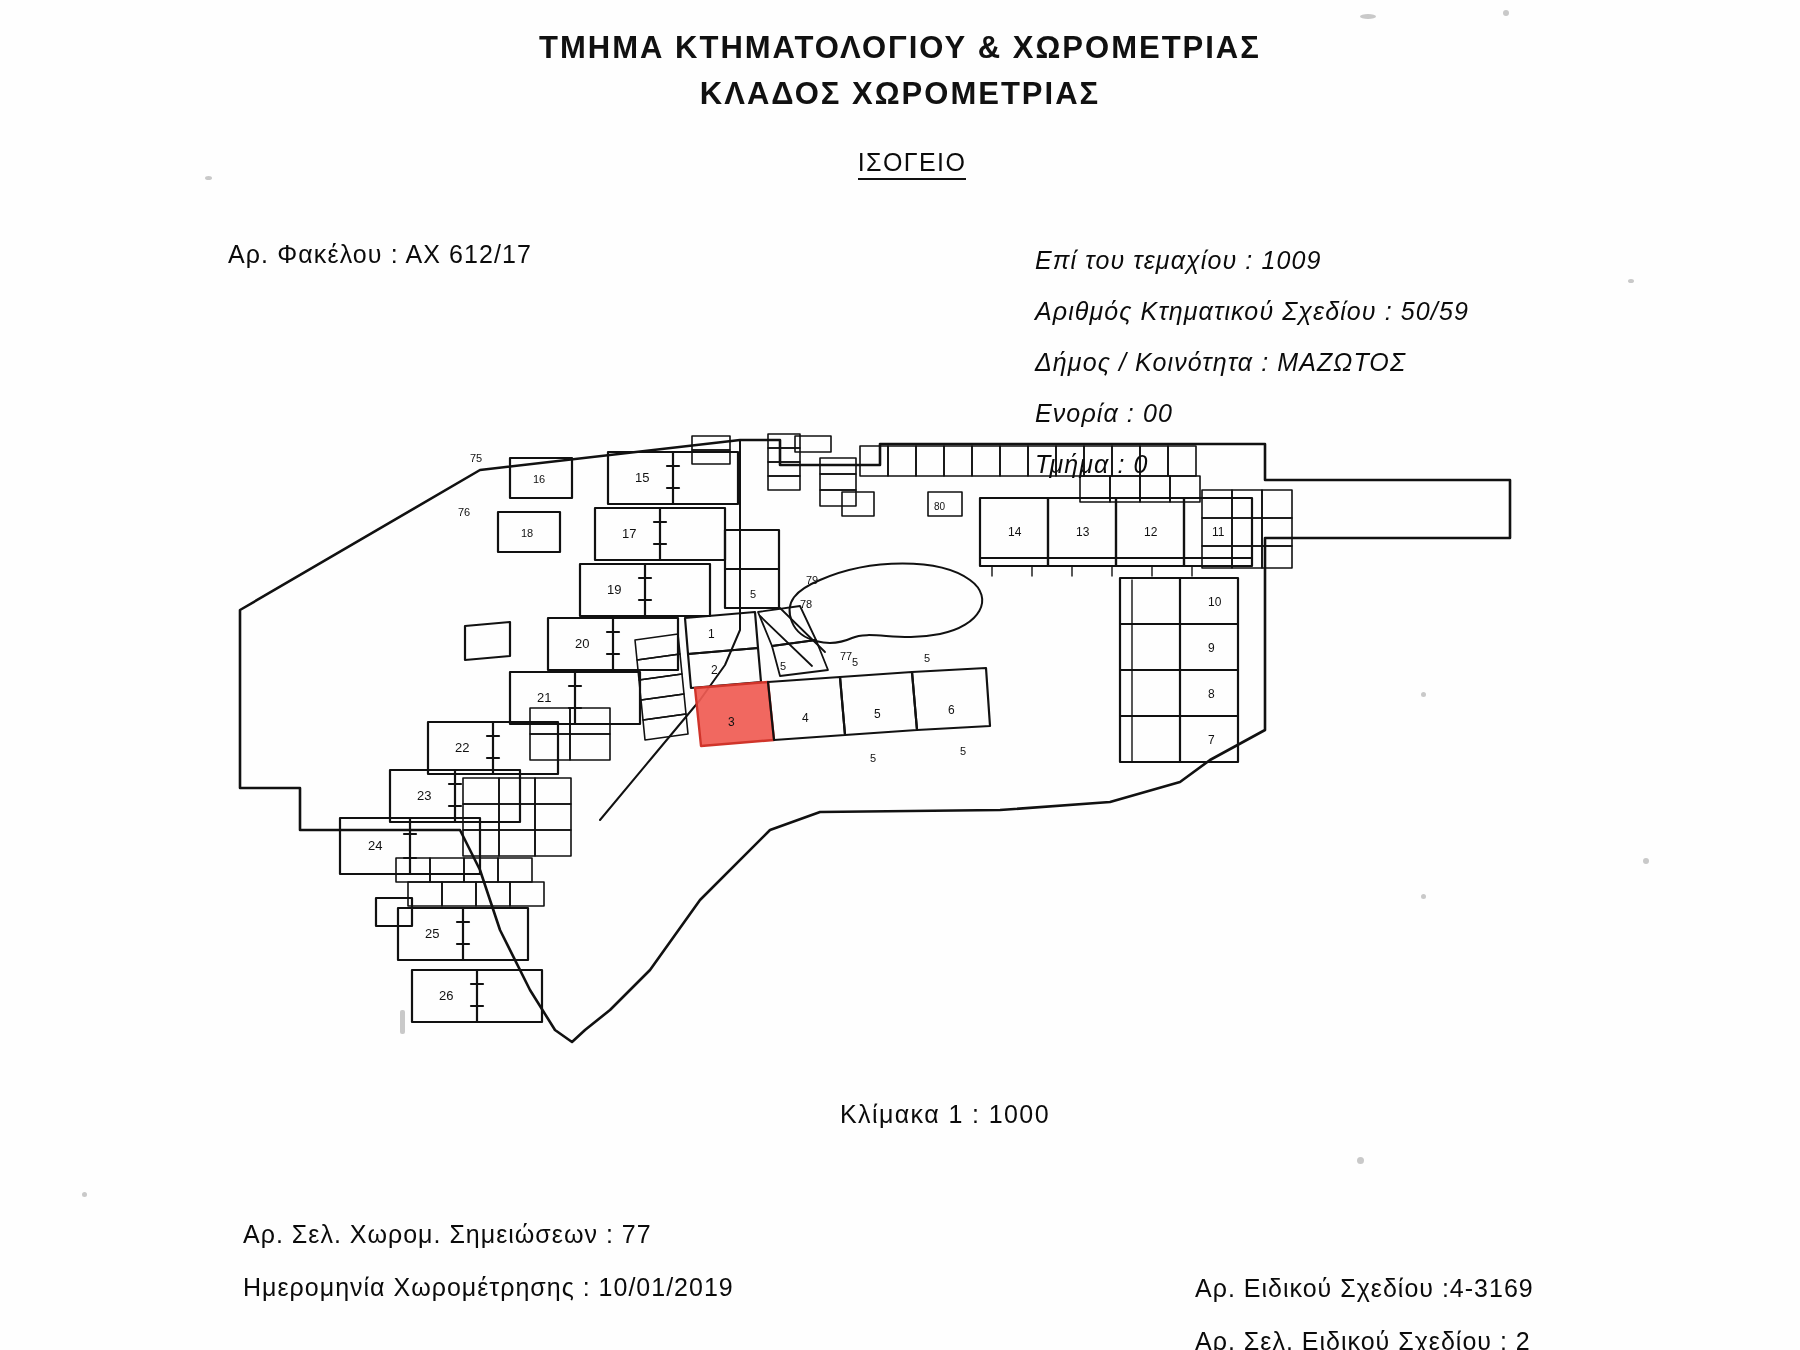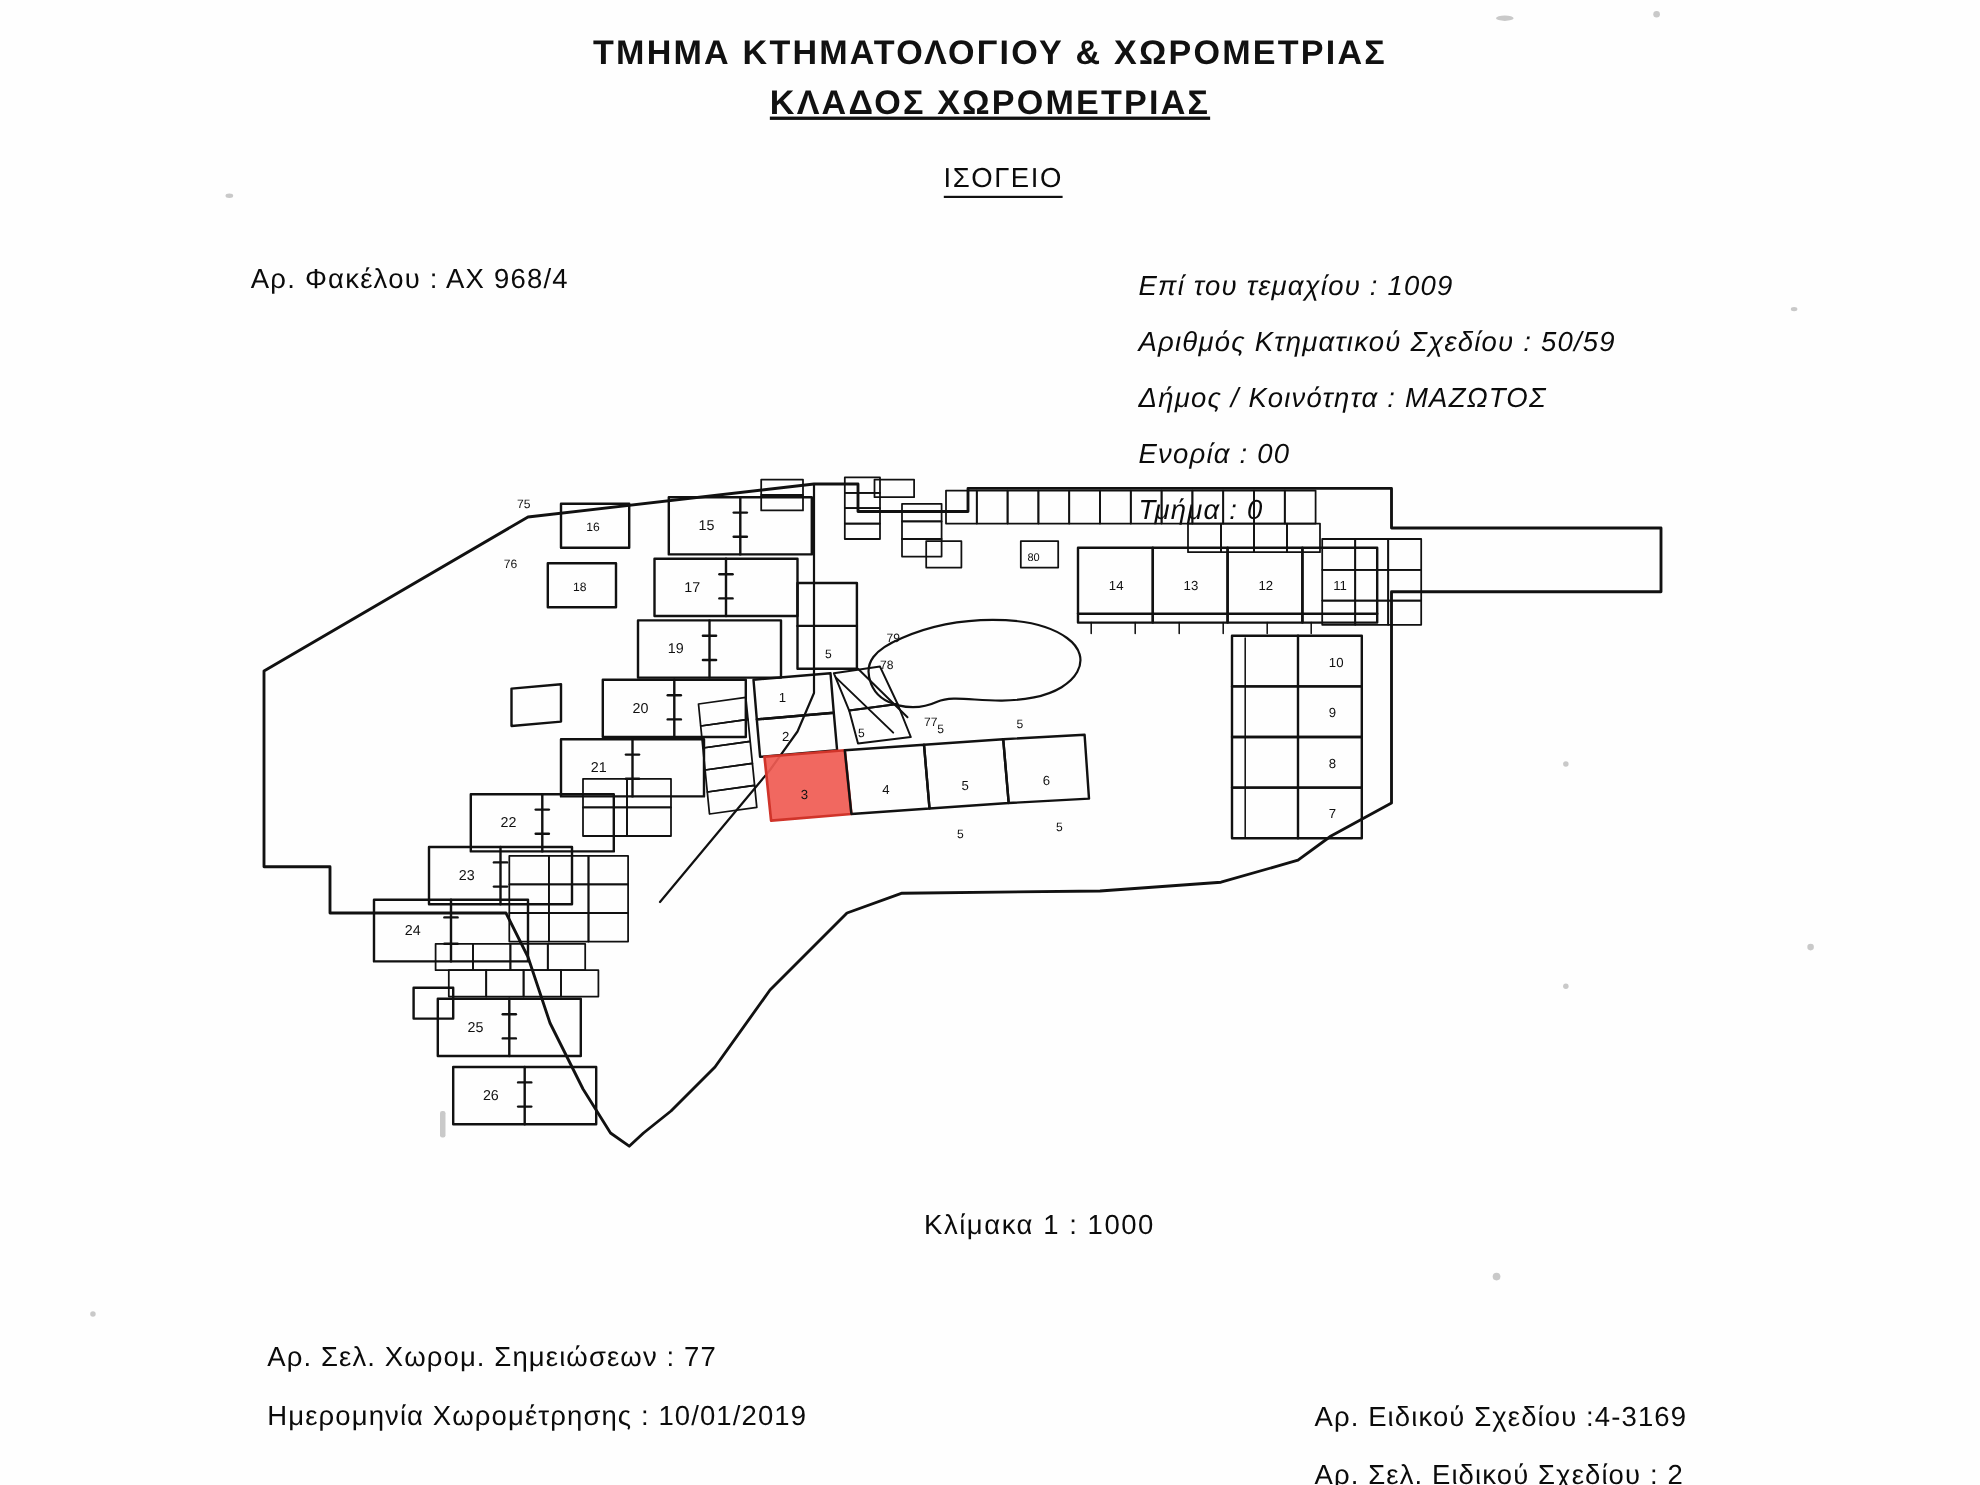--- a/index.html
+++ b/index.html
@@ -35,21 +35,20 @@
     letter-spacing: 2.0px;
     font-weight: 700;
     color: #111;
   }
   .hdr-line2 {
     font-size: 31px;
     letter-spacing: 2.0px;
     font-weight: 700;
     margin-top: 10px;
     color: #111;
-    text-decoration: underline;
   }
   .floor-title {
     position: absolute;
     top: 148px;
     left: 0;
     right: 0;
     text-align: center;
     font-size: 25px;
     letter-spacing: 1.4px;
     font-weight: 500;
@@ -130,21 +129,21 @@
 
   <div class="hdr">
     <div class="hdr-line1">ΤΜΗΜΑ ΚΤΗΜΑΤΟΛΟΓΙΟΥ  &amp;  ΧΩΡΟΜΕΤΡΙΑΣ</div>
     <div class="hdr-line2">ΚΛΑΔΟΣ ΧΩΡΟΜΕΤΡΙΑΣ</div>
   </div>
 
   <div class="floor-title">
     <span>ΙΣΟΓΕΙΟ</span>
   </div>
 
-  <div class="file-no">Αρ.  Φακέλου  :  ΑΧ 968/4</div>
+  <div class="file-no">Αρ.  Φακέλου  :  ΑΧ 612/17</div>
 
   <div class="right-info">
     <div>Επί  του  τεμαχίου  : 1009</div>
     <div>Αριθμός  Κτηματικού  Σχεδίου  :  50/59</div>
     <div>Δήμος / Κοινότητα  :  ΜΑΖΩΤΟΣ</div>
     <div>Ενορία  :  00</div>
     <div>Τμήμα    :  0</div>
   </div>
 
   <div class="map-wrap">

